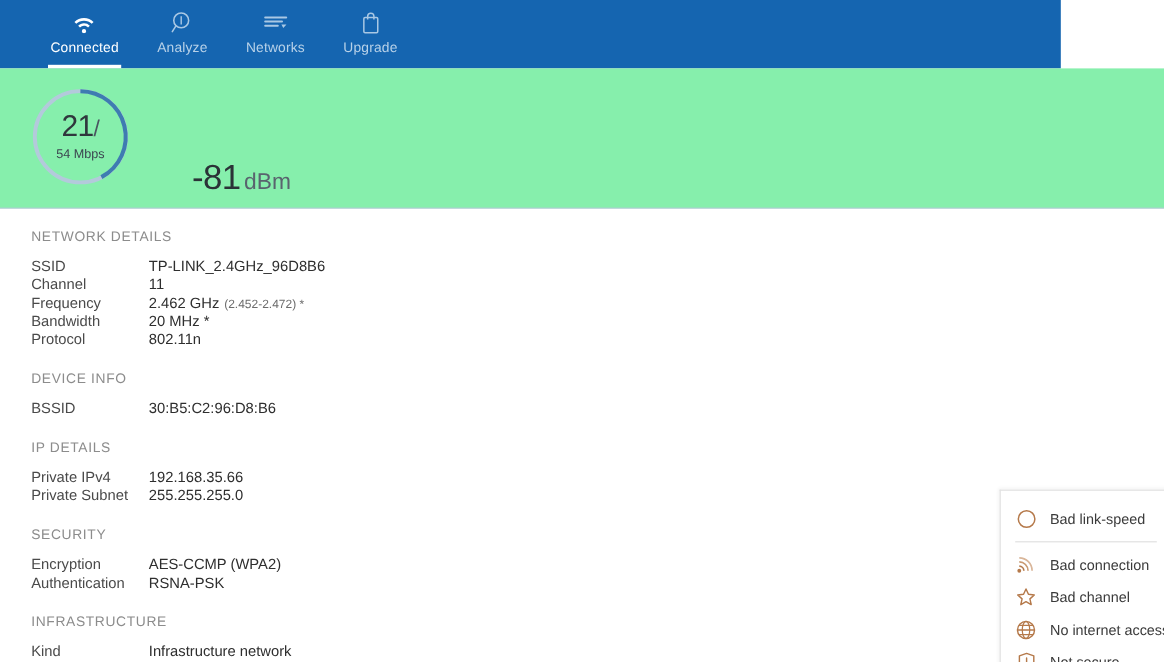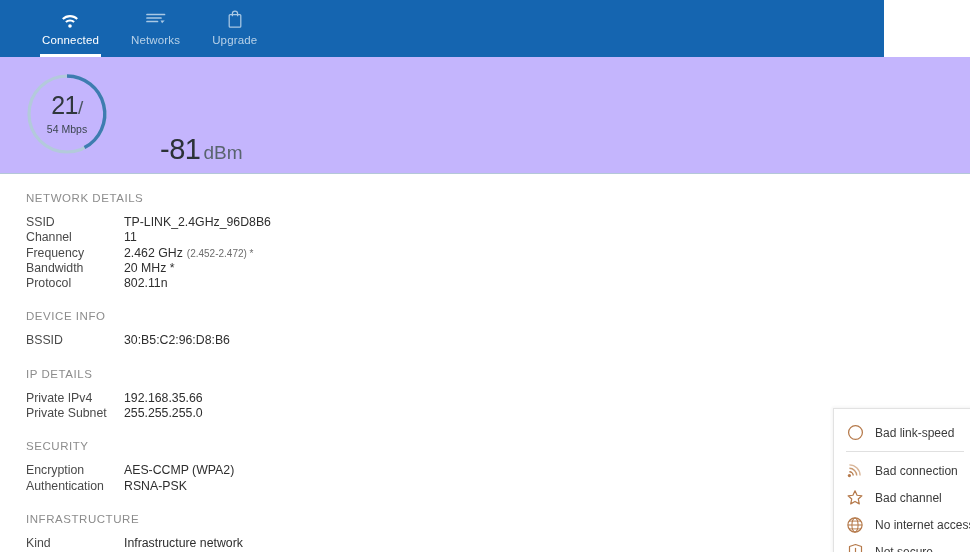--- a/index.html
+++ b/index.html
@@ -65,21 +65,21 @@
   }
   .nav-tab .underline { display: none; }
   .nav-tab.active .underline { display: block; }
 
   
   .signal-panel {
     position: absolute;
     left: 0; top: 57px;
     width: 970px;
     height: 117px;
-    background: #c4b5fd;
+    background: #86efac;
     border-bottom: 1px solid #b4c7d8;
   }
 
   .gauge {
     position: absolute;
     left: 25px; top: 15px;
     width: 84px; height: 84px;
   }
   .gauge-text {
     position: absolute;
@@ -259,20 +259,31 @@
         <svg width="22" height="17" viewBox="0 0 22 17">
           <path d="M11 13.2a1.8 1.8 0 1 0 0 3.6 1.8 1.8 0 0 0 0-3.6z" fill="#ffffff"></path>
           <path d="M11 8.4c-1.9 0-3.6.75-4.85 1.97l1.5 1.5A4.72 4.72 0 0 1 11 10.52c1.3 0 2.5.51 3.35 1.35l1.5-1.5A6.85 6.85 0 0 0 11 8.4z" fill="#ffffff"></path>
           <path d="M11 4.1c-3.1 0-5.9 1.24-7.95 3.25l1.5 1.5A9.1 9.1 0 0 1 11 6.2c2.52 0 4.8 1 6.45 2.65l1.5-1.5A11.2 11.2 0 0 0 11 4.1z" fill="#ffffff"></path>
         </svg>
       </span>
       <span class="nav-label">Connected</span>
       <span class="underline"></span>
     </div>
 
+    <div class="nav-tab">
+      <span class="nav-icon">
+        <svg width="20" height="20" viewBox="0 0 20 20">
+          <circle cx="9" cy="8" r="6.2" fill="none" stroke="#a9c8e4" stroke-width="1.3"></circle>
+          <line x1="4.6" y1="12.6" x2="1.6" y2="17.4" stroke="#a9c8e4" stroke-width="1.3" stroke-linecap="round"></line>
+          <line x1="9" y1="4.6" x2="9" y2="11.4" stroke="#a9c8e4" stroke-width="1.2"></line>
+        </svg>
+      </span>
+      <span class="nav-label">Analyze</span>
+
+    </div>
 
     <div class="nav-tab">
       <span class="nav-icon">
         <svg width="22" height="16" viewBox="0 0 22 16">
           <path d="M2 3.5h17.5M2 7h14M2 10.5h10.5" stroke="#a9c8e4" stroke-width="1.7" stroke-linecap="round" fill="none"></path>
           <path d="M15.5 9.5h4.2l-2.6 2.8" fill="#a9c8e4"></path>
         </svg>
       </span>
       <span class="nav-label">Networks</span>
 

